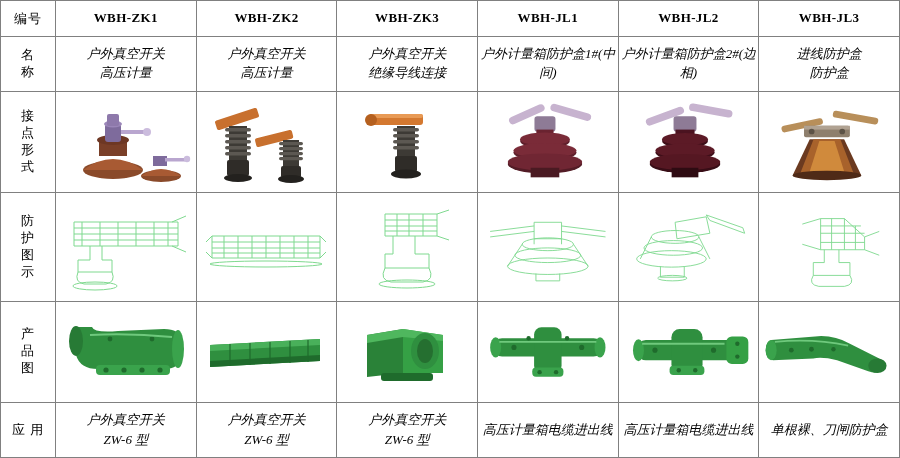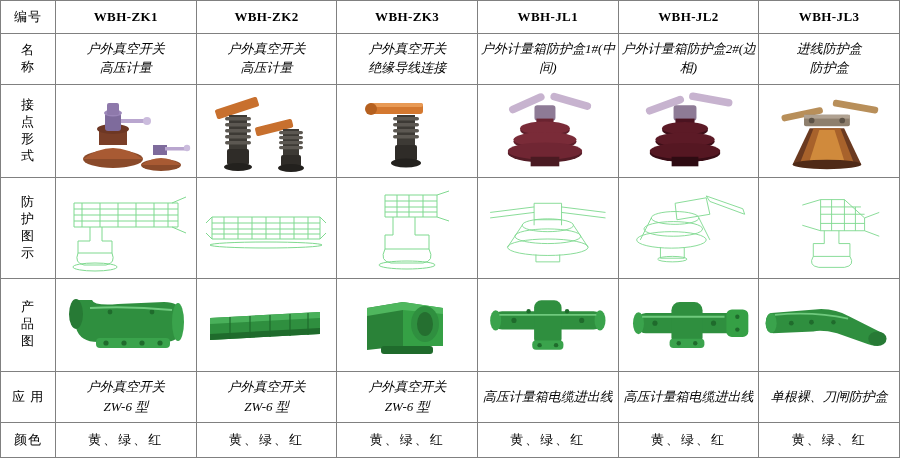--- a/index.html
+++ b/index.html
@@ -517,23 +517,14 @@
       <span class="ln">高压计量箱电缆进出线</span>
     </td>
     <td class="app-cell">
       <span class="ln">高压计量箱电缆进出线</span>
     </td>
     <td class="app-cell">
       <span class="ln">单根裸、刀闸防护盒</span>
     </td>
   </tr>
 
-  <tr class="row-color">
-    <td class="row-label">颜色</td>
-    <td class="color-cell">黄、绿、红</td>
-    <td class="color-cell">黄、绿、红</td>
-    <td class="color-cell">黄、绿、红</td>
-    <td class="color-cell">黄、绿、红</td>
-    <td class="color-cell">黄、绿、红</td>
-    <td class="color-cell">黄、绿、红</td>
-  </tr>
 </tbody>
   </table>
 
 </body></html>

